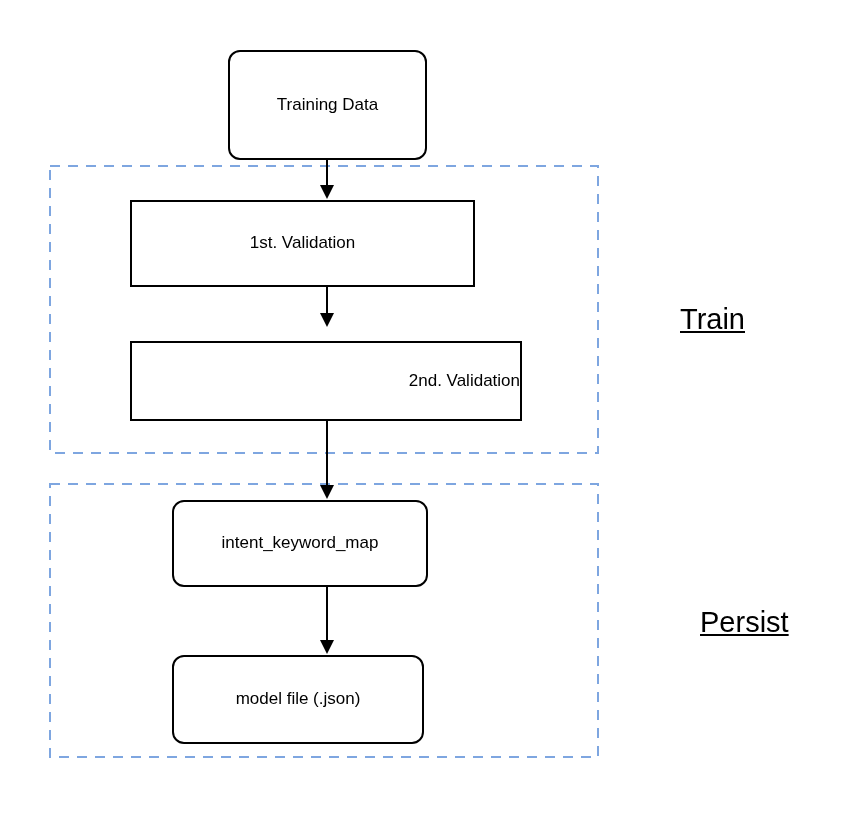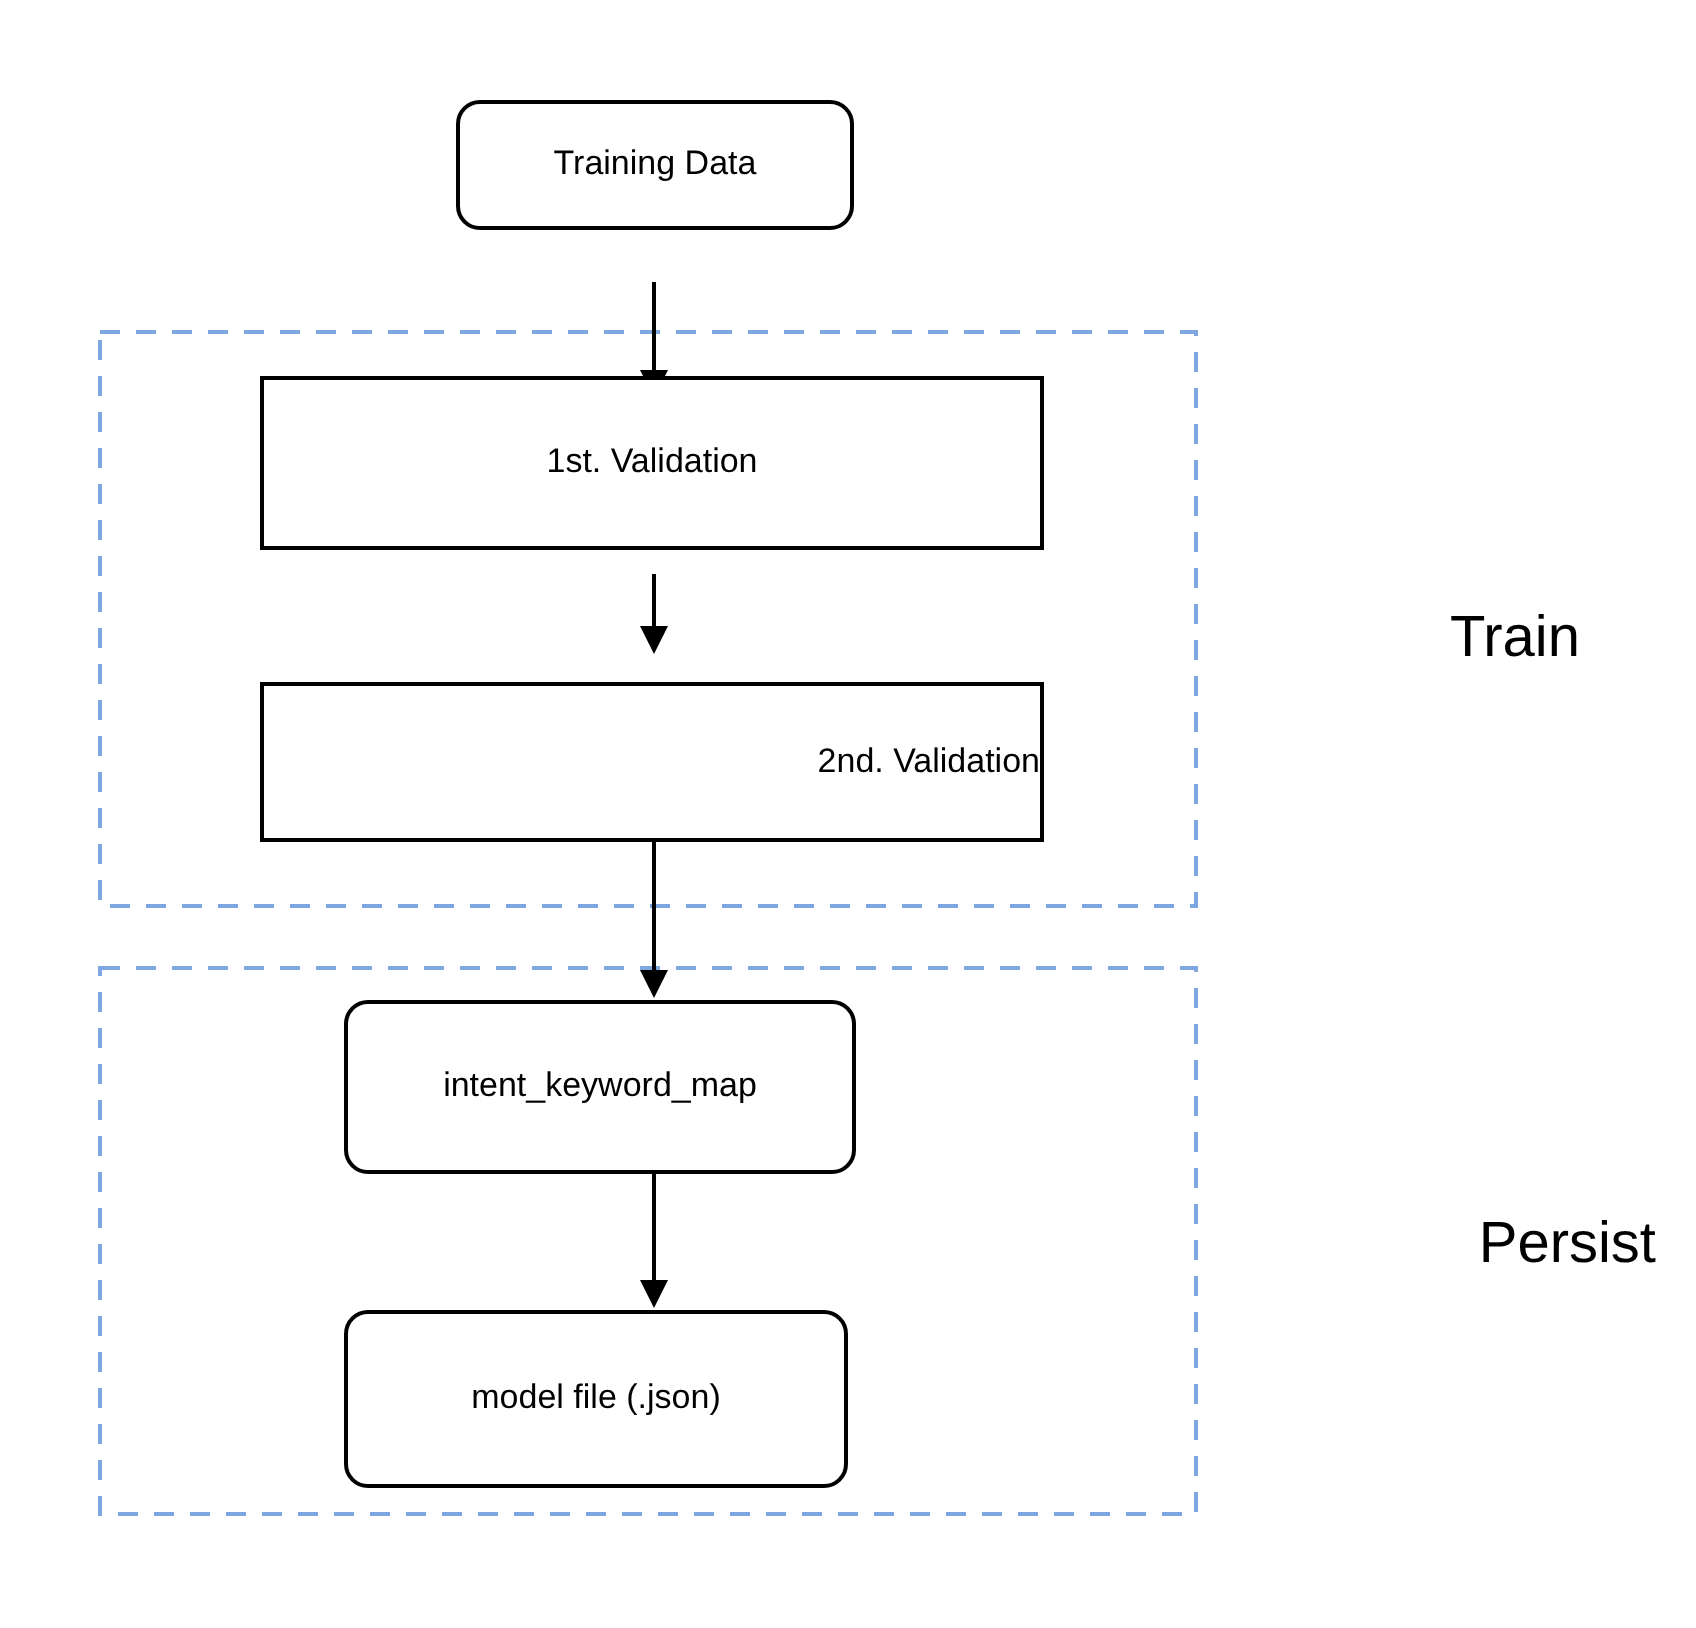--- a/index.html
+++ b/index.html
@@ -23,31 +23,32 @@
     border: 2px solid #000000;
     display: flex;
     align-items: center;
     justify-content: center;
     font-size: 17px;
     color: #000000;
     text-align: center;
     line-height: 1.2;
   }
   .node.rounded { border-radius: 12px; }
-  #node-training-data { left: 228px; top: 50px;  width: 199px; height: 65px; }
-  #node-first-validation  { left: 130px; top: 188px; width: 392px; height: 87px; }
+  #node-training-data { left: 228px; top: 50px;  width: 199px; height: 110px; }
+  #node-first-validation  { left: 130px; top: 200px; width: 345px; height: 87px; }
   #node-second-validation { left: 130px; top: 341px; width: 392px; height: 80px; justify-content: flex-end; }
   #node-intent-keyword-map { left: 172px; top: 500px; width: 256px; height: 87px; }
   #node-model-file { left: 172px; top: 655px; width: 252px; height: 89px; }
   .group-label {
     position: absolute;
     font-size: 29px;
     color: #000000;
-    text-align: right;
+    text-align: left;
     white-space: nowrap;
+    text-decoration: underline;
   }
   #label-train   { left: 680px; top: 303px; width: 110px; }
   #label-persist { left: 700px; top: 606px; width: 128px; }
 </style>
 </head>
 <body>
 
 <div class="canvas">
 
   <svg class="layer" viewBox="0 0 848 814" xmlns="http://www.w3.org/2000/svg">

